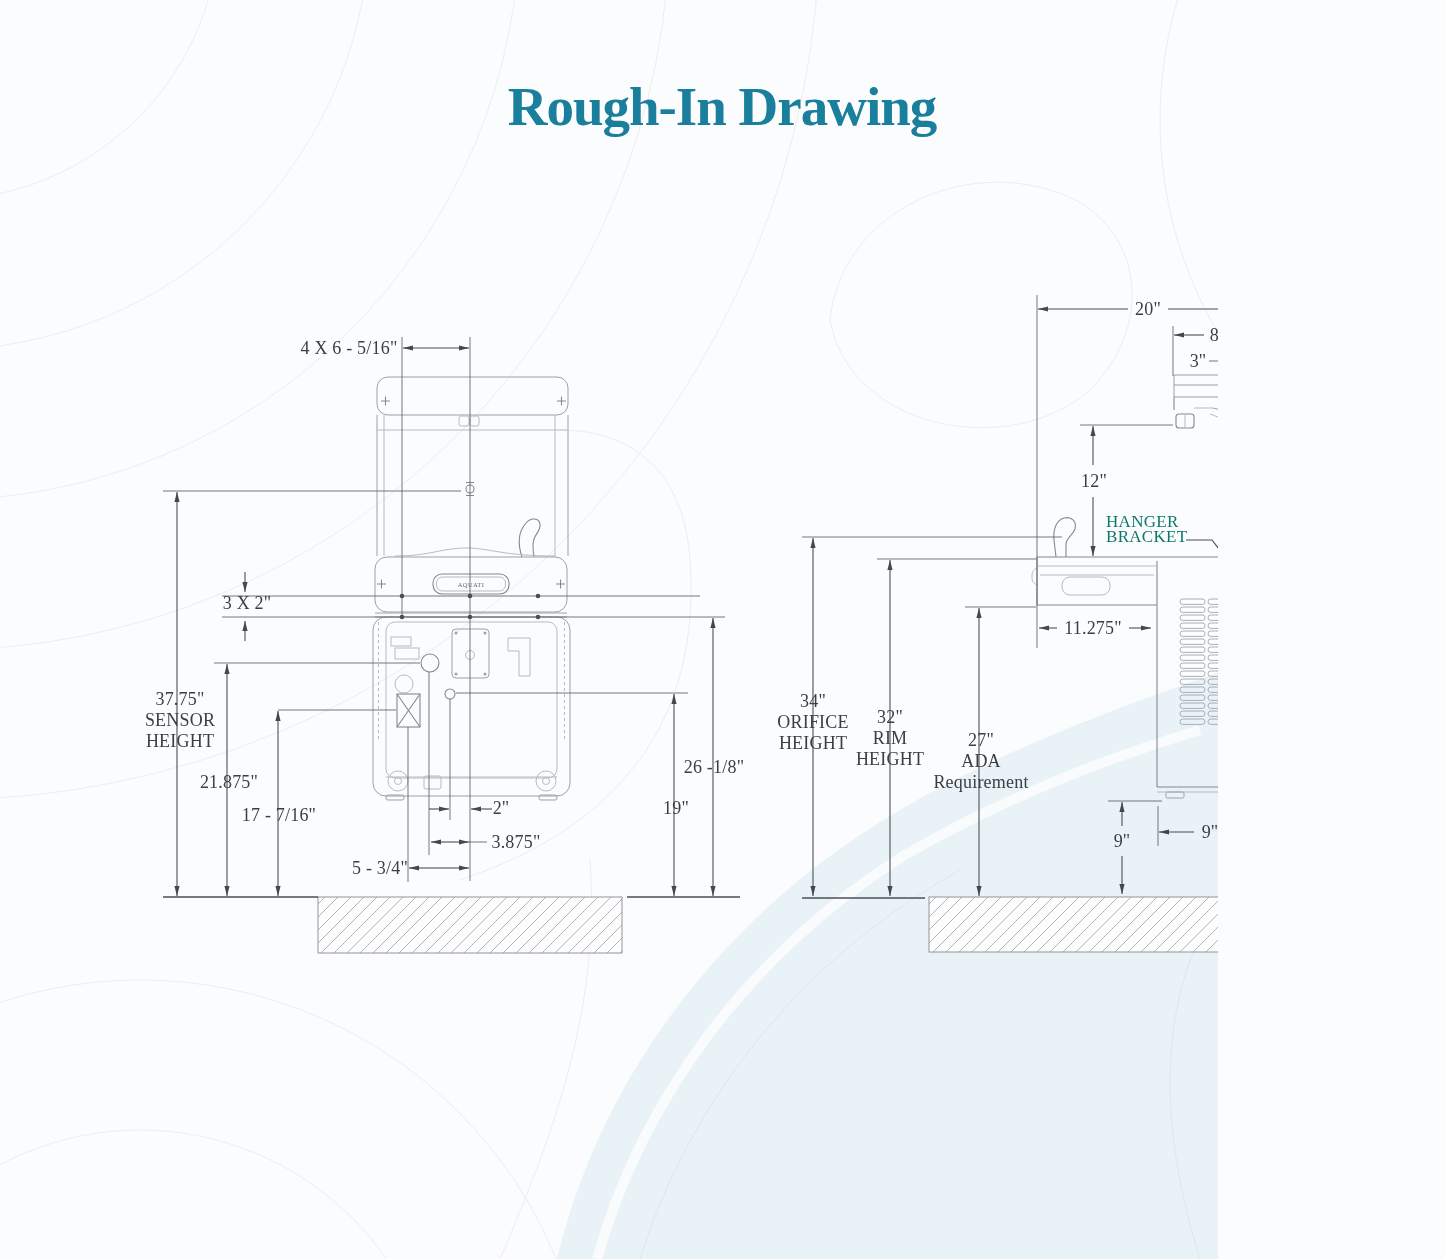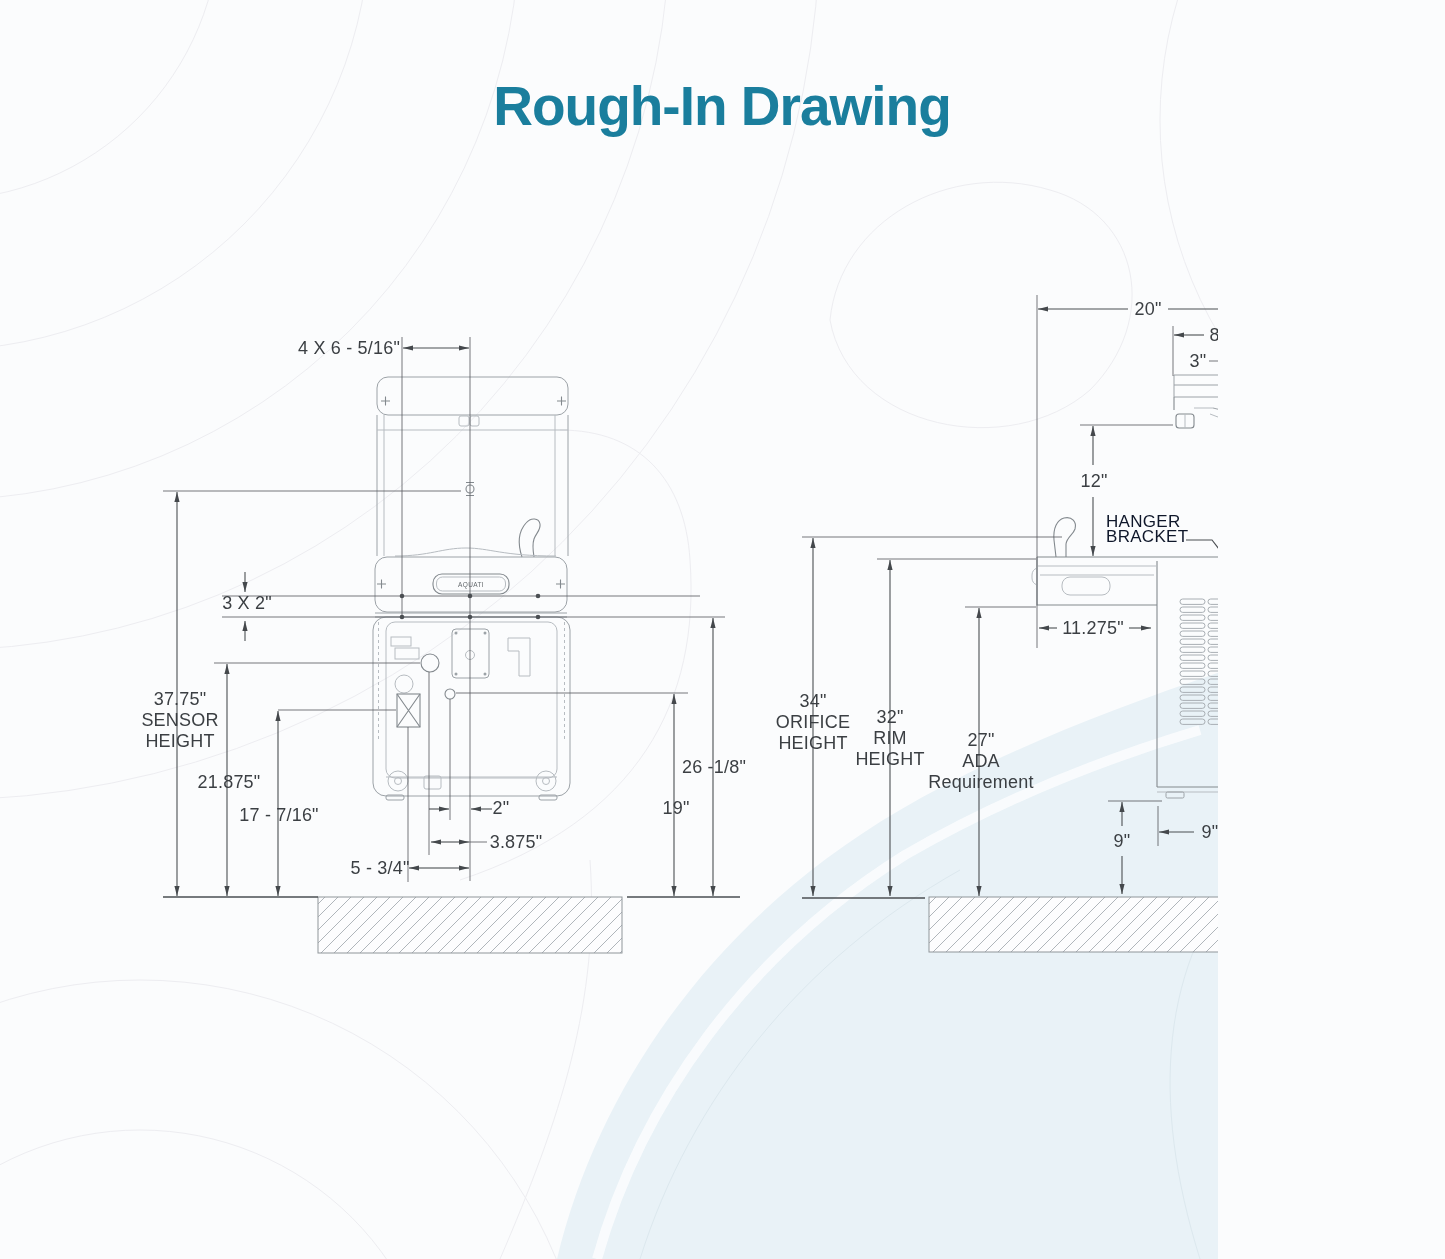--- a/index.html
+++ b/index.html
@@ -1,23 +1,23 @@
 <!DOCTYPE html>
 <html><head>
 <meta charset="utf-8">
 <style>
   html,body{margin:0;padding:0;background:#fbfcfd;}
   #stage{position:relative;width:1218px;height:1259px;overflow:hidden;
-         font-family:Liberation Sans, sans-serif;background:#fbfcfd;}
+         font-family:Liberation Serif, serif;background:#fbfcfd;}
   #stage svg{position:absolute;left:0;top:0;}
   .title{position:absolute;left:722px;top:106px;transform:translate(-50%,-50%);
          font-size:55px;font-weight:bold;color:#1a7e9d;letter-spacing:-1px;white-space:nowrap;}
   .lbl{position:absolute;transform:translate(-50%,-50%);font-size:18px;line-height:21px;
        color:#3b3f43;white-space:pre-line;text-align:center;letter-spacing:.2px;}
-  .lbl-left{position:absolute;font-size:17px;line-height:15px;color:#0f172a;
+  .lbl-left{position:absolute;font-size:17px;line-height:15px;color:#0f766e;
        white-space:pre-line;text-align:left;letter-spacing:.3px;}
   .badge-text{position:absolute;left:471px;top:584px;transform:translate(-50%,-50%);
        font-size:6.5px;color:#63686c;letter-spacing:.4px;}
   
   .g1{stroke:#b7bcc1;stroke-width:1;}
   .g2{stroke:#9ca2a7;stroke-width:1;}
   .g3{stroke:#83898e;stroke-width:1.1;}
   .dim{stroke:#4b4f53;stroke-width:1.1;}
   .dimthin{stroke:#5c6064;stroke-width:.85;}
   .dimheavy{stroke:#4b4f53;stroke-width:1.5;}

